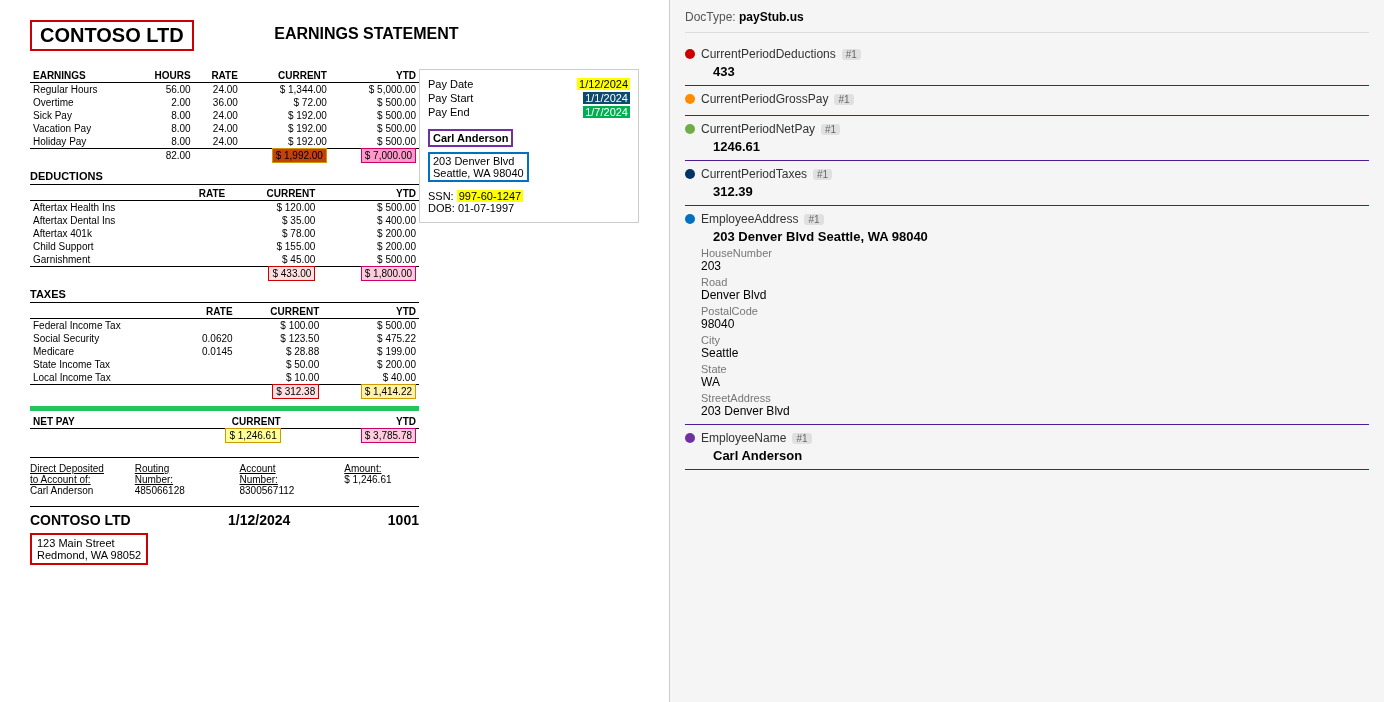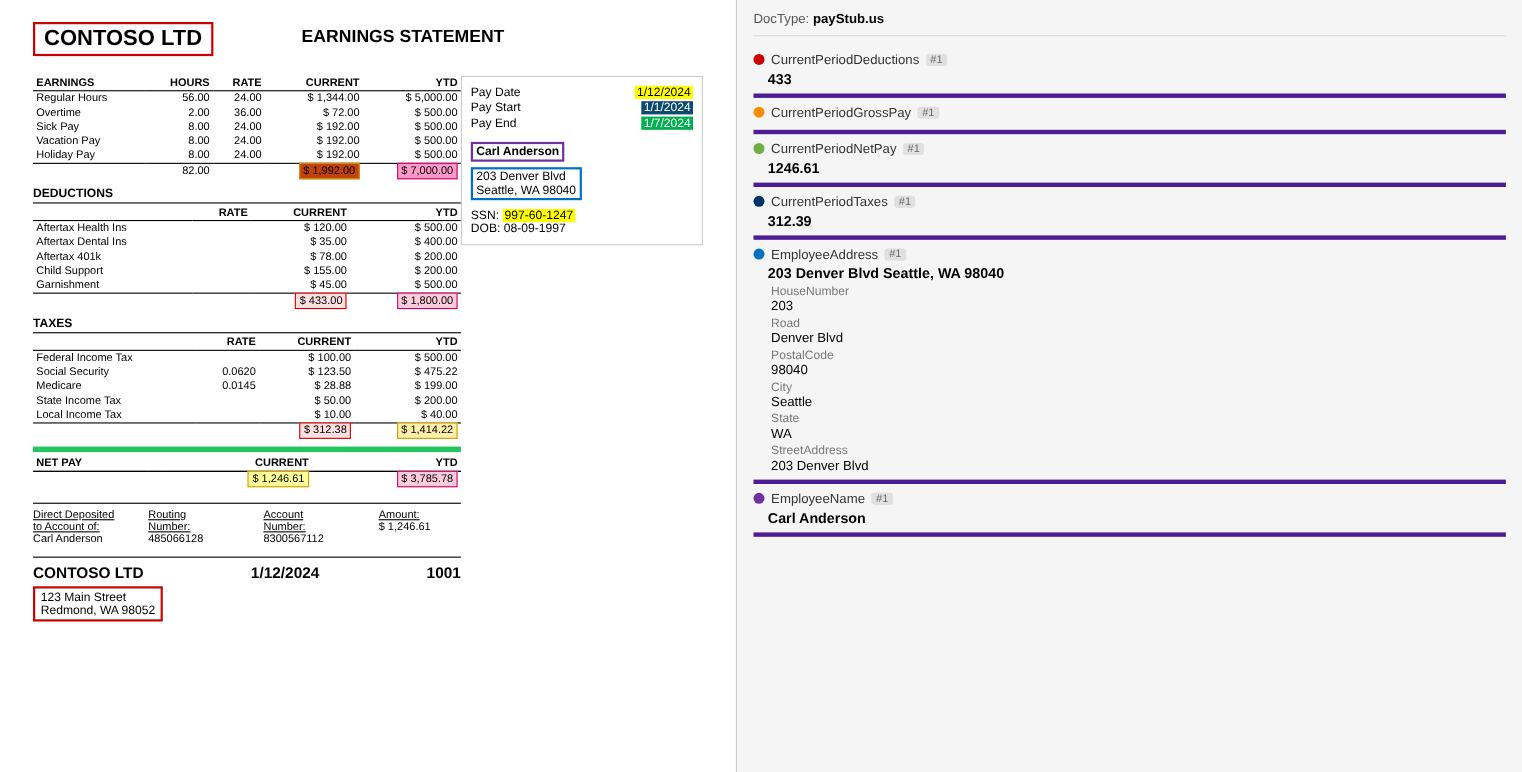--- a/index.html
+++ b/index.html
@@ -163,21 +163,21 @@
       color: #555;
       margin-bottom: 8px;
       padding-bottom: 8px;
       border-bottom: 1px solid #ddd;
     }
 
     .doctype-value { font-weight: bold; color: #000; }
 
     .field-item {
       padding: 6px 0;
-      border-bottom: 4px solid #4c1d95;
+      border-bottom: 1px solid #4c1d95;
     }
 
     .field-header {
       display: flex;
       align-items: center;
       gap: 6px;
       margin-bottom: 3px;
     }
 
     .field-dot {
@@ -196,21 +196,21 @@
       font-size: 10px;
       color: #666;
       background: #e0e0e0;
       border-radius: 3px;
       padding: 0 4px;
     }
 
     .field-value {
       font-size: 13px;
       color: #000;
-      margin-left: 13px;
+      margin-left: 28px;
       font-weight: bold;
     }
 
     .sub-field {
       margin-left: 16px;
       margin-top: 3px;
     }
 
     .sub-field-label {
       font-size: 11px;
@@ -474,21 +474,21 @@
         <div style="margin-top: 3px;">
           <div class="addr-box">
             <div>203 Denver Blvd</div>
             <div>Seattle, WA 98040</div>
           </div>
         </div>
         <div style="margin-top: 8px; font-size: 11px;">
           <span>SSN: </span><span class="ssn-highlight">997-60-1247</span>
         </div>
         <div style="font-size: 11px;">
-          <span>DOB: 08-09-1997</span>
+          <span>DOB: 01-07-1997</span>
         </div>
       </div>
     </div>
   </div>
 </div>
 
 <div class="data-panel">
 
   <div class="doctype-row">
     <span>DocType: </span>

